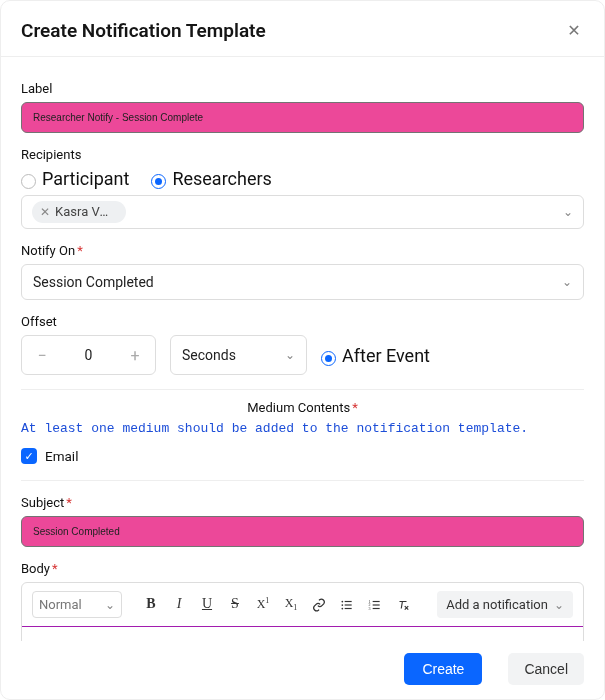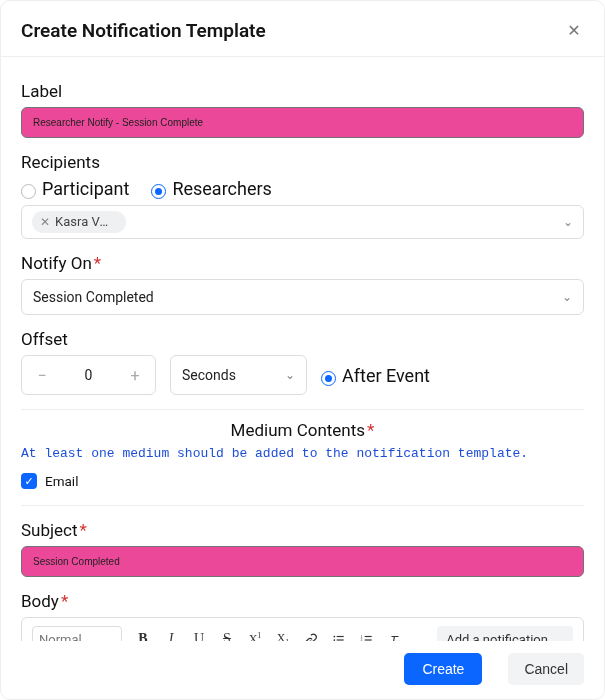--- a/index.html
+++ b/index.html
@@ -44,21 +44,21 @@
     border: 0;
     border-top: 1px solid #eee;
     margin: 0;
   }
   .modal-body {
     padding: 10px 20px 0 20px;
     flex: 1;
     overflow: hidden;
   }
   .field-label {
-    font-size: 17px;
+    font-size: 13px;
     color: #111;
     margin-top: 14px;
     margin-bottom: 6px;
   }
   .req { color: #d63333; margin-left: 2px; }
   .input {
     width: 100%;
     border: 1px solid #737373;
     border-radius: 6px;
     padding: 9px 11px;
@@ -204,25 +204,25 @@
     justify-content: center;
     color: #fff;
     font-size: 11px;
   }
   .editor {
     border: 1px solid #ddd;
     border-radius: 6px;
     margin-top: 2px;
   }
   .toolbar {
-    border-bottom: 7px solid #a21caf;
+    border-bottom: 1px solid #a21caf;
     padding: 8px 10px;
     display: flex;
     align-items: center;
-    gap: 4px;
+    gap: 12px;
   }
   .fmt-sel {
     border: 1px solid #ddd;
     border-radius: 4px;
     padding: 5px 6px;
     width: 90px;
     display: flex;
     justify-content: space-between;
     align-items: center;
     color: #777;

